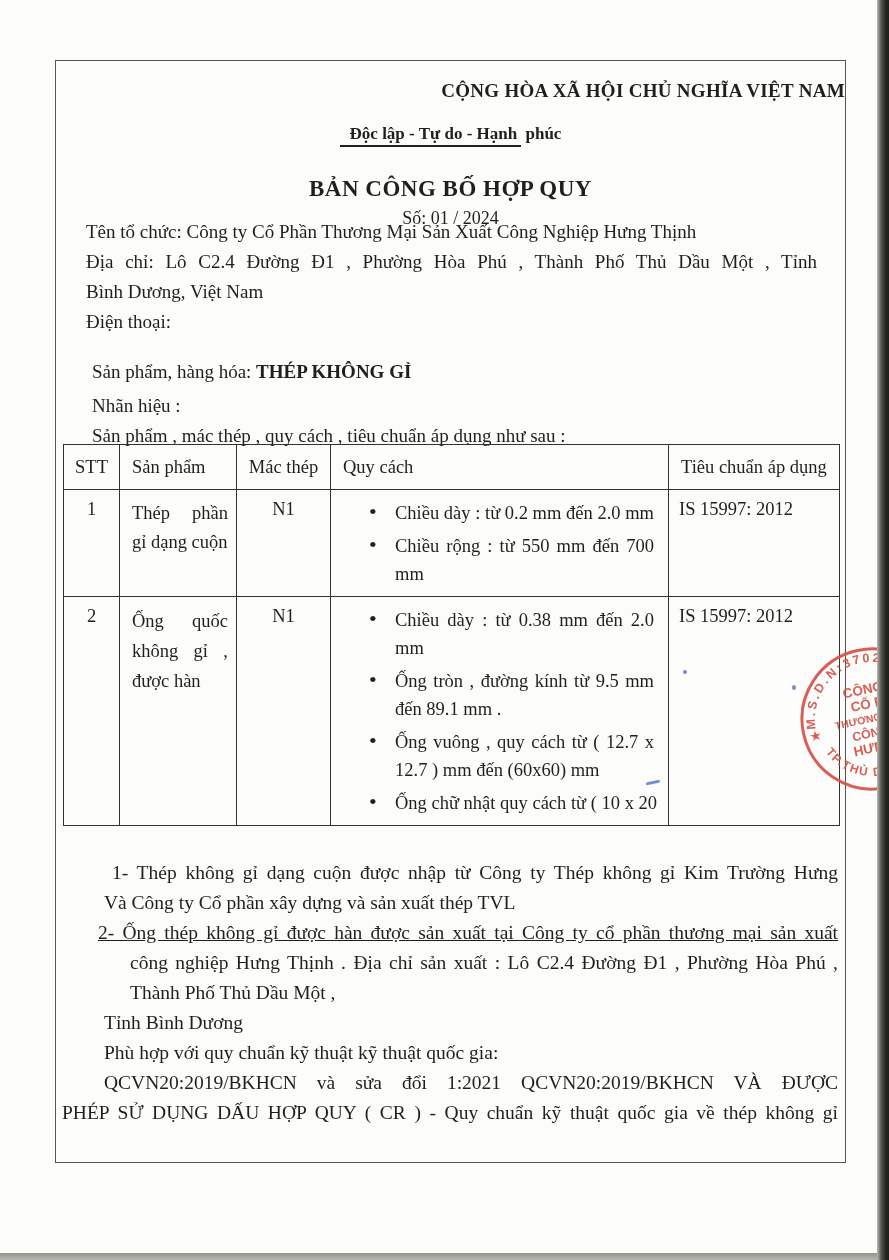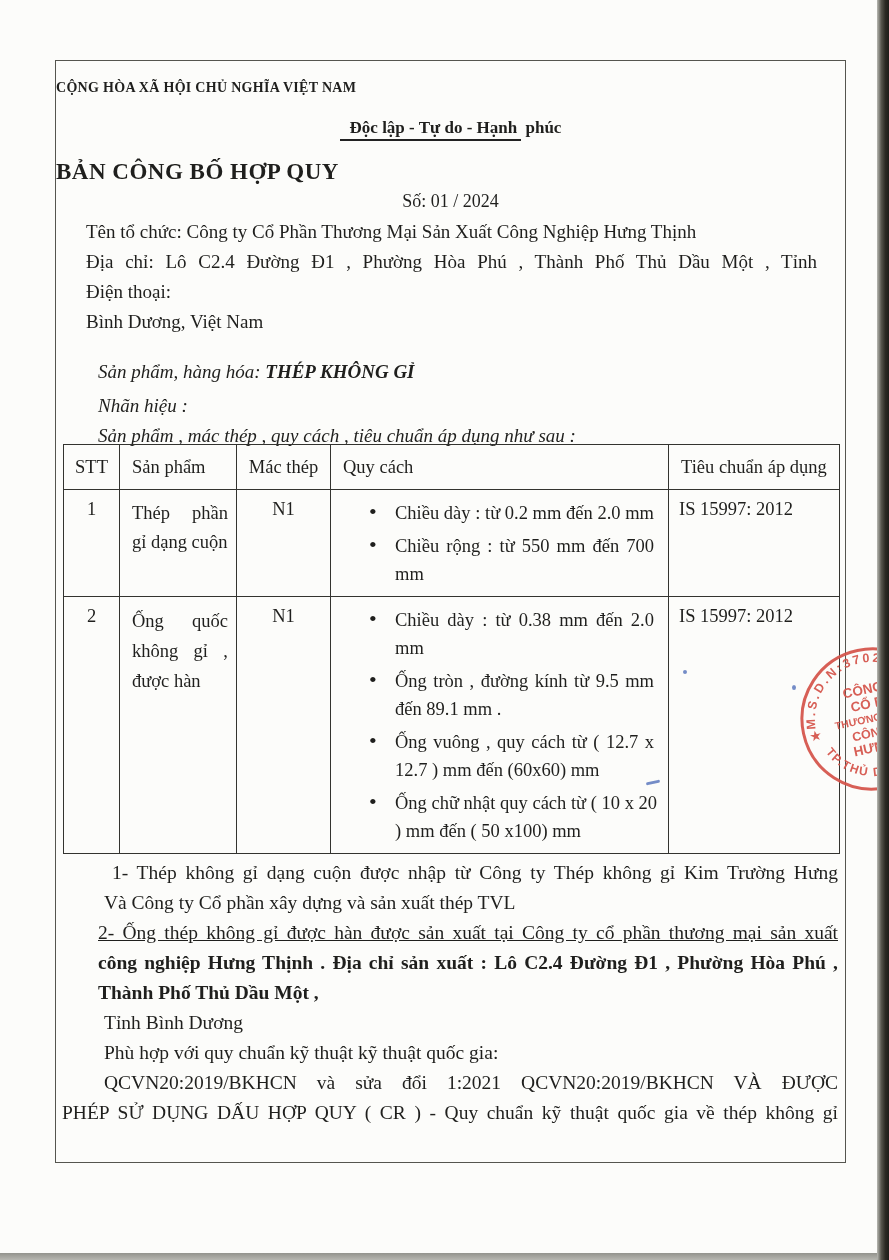--- a/index.html
+++ b/index.html
@@ -7,31 +7,31 @@
     width:889px;height:1260px;position:relative;overflow:hidden;
     background:#fcfcfa;
     font-family:"Liberation Serif", serif;
     color:#1f1f1d;
   }
   .frame{
     position:absolute;left:55px;top:60px;width:789px;height:1101px;
     border:1.5px solid #55554f;background:transparent;
   }
   
-  .nh1{margin-top:19px;text-align:left;font-weight:bold;font-size:14px;letter-spacing:.3px;}
+  .nh1{margin-top:19px;text-align:right;font-weight:bold;font-size:19px;letter-spacing:.3px;}
   .nh2{margin-top:22px;text-align:center;font-weight:bold;font-size:17px;}
   .nh2 .u{border-bottom:2px solid #222;padding:0 4px 2px 10px;}
-  .doc-title{margin-top:21px;font-weight:bold;font-size:23px;letter-spacing:.5px;}
+  .doc-title{margin-top:32px;text-align:center;font-weight:bold;font-size:23px;letter-spacing:.5px;}
   .doc-no{margin-top:6px;text-align:center;font-size:18px;}
   
   .ln{white-space:nowrap;}
   .j{text-align:justify;text-align-last:justify;-moz-text-align-last:justify;text-justify:inter-word;}
   
   .info{position:absolute;left:30px;right:28px;top:156px;font-size:19px;line-height:30px;}
-  .info .ind{margin-left:12px;font-style:italic;}
+  .info .ind{margin-left:6px;}
   .gap-top{margin-top:20px;}
   .gap-sm{margin-top:4px;}
   
   .tbl{position:absolute;left:7px;top:383px;width:775px;border:1.5px solid #33332f;font-size:18.5px;}
   .trow{display:flex;align-items:stretch;}
   .trow + .trow{border-top:1.5px solid #33332f;}
   .cell{border-right:1.5px solid #33332f;box-sizing:border-box;}
   .cell:last-child{border-right:none;}
   .c1{width:56px;text-align:center;}
   .c2{width:117px;padding:0 8px 0 12px;}
@@ -45,21 +45,21 @@
   .thead .c3{justify-content:center;}
   .tbody .cell{padding-top:9px;padding-bottom:8px;}
   .tbody .c2{line-height:29px;}
   .r2 .c2{line-height:30px;}
   .spec{position:relative;padding-left:64px;margin-bottom:5px;line-height:28px;}
   .spec:last-child{margin-bottom:0;}
   .spec::before{content:"•";position:absolute;left:38px;top:-1px;font-size:22px;}
   
   .notes{position:absolute;left:6px;top:797px;width:776px;font-size:19.5px;line-height:30px;}
   .ml0{margin-left:0;} .ml42{margin-left:42px;}
-  .ml50{margin-left:50px;} .ml56{margin-left:36px;text-decoration:underline;} .ml70{margin-left:36px;font-weight:bold;}
+  .ml50{margin-left:50px;} .ml56{margin-left:36px;text-decoration:underline;} .ml70{margin-left:68px;}
   
   .stamp{position:absolute;left:752px;top:599px;z-index:3;opacity:.93;}
   
   .edge-right{position:absolute;right:0;top:0;width:12px;height:1260px;z-index:5;
     background:linear-gradient(90deg,#b9b9b3 0%,#57574f 35%,#2a2a24 70%,#1e1e1a 100%);}
   .edge-bottom{position:absolute;left:0;bottom:0;width:889px;height:7px;z-index:4;
     background:linear-gradient(#93938d,#b7b7b1);}
   .speck{position:absolute;background:#4767b5;border-radius:50%;opacity:.75;z-index:2;}
   .sp1{left:792px;top:685px;width:4px;height:5px;}
   .sp2{left:683px;top:670px;width:4px;height:4px;}
@@ -72,22 +72,22 @@
 
   <div class="nh1">CỘNG HÒA XÃ HỘI CHỦ NGHĨA VIỆT NAM</div>
   <div class="nh2"><span class="u">Độc lập - Tự do - Hạnh</span> <span>phúc</span></div>
 
   <div class="doc-title">BẢN CÔNG BỐ HỢP QUY</div>
   <div class="doc-no">Số: 01 / 2024</div>
 
   <div class="info">
     <div class="ln">Tên tổ chức: Công ty Cổ Phần Thương Mại Sản Xuất Công Nghiệp Hưng Thịnh</div>
     <div class="ln j">Địa chỉ: Lô C2.4 Đường Đ1 , Phường Hòa Phú , Thành Phố Thủ Dầu Một , Tỉnh</div>
+    <div class="ln">Bình Dương, Việt Nam</div>
     <div class="ln">Điện thoại:</div>
-    <div class="ln">Bình Dương, Việt Nam</div>
     <div class="ln ind gap-top"><span>Sản phẩm, hàng hóa:</span> <b>THÉP KHÔNG GỈ</b></div>
     <div class="ln ind gap-sm">Nhãn hiệu :</div>
     <div class="ln ind">Sản phẩm , mác thép , quy cách , tiêu chuẩn áp dụng như sau :</div>
   </div>
 
   <div class="tbl">
     <div class="trow thead">
       <div class="cell c1">STT</div>
       <div class="cell c2">Sản phẩm</div>
       <div class="cell c3">Mác thép</div>
@@ -130,21 +130,20 @@
         <div class="spec">
           <div class="ln j">Ống tròn , đường kính từ 9.5 mm</div>
           <div class="ln">đến 89.1 mm .</div>
         </div>
         <div class="spec">
           <div class="ln j">Ống vuông , quy cách từ ( 12.7 x</div>
           <div class="ln">12.7 ) mm đến (60x60) mm</div>
         </div>
         <div class="spec">
           <div class="ln j">Ống chữ nhật quy cách từ ( 10 x 20</div>
-          <div class="ln">) mm đến ( 50 x100) mm</div>
         </div>
       </div>
       <div class="cell c5">IS 15997: 2012</div>
     </div>
   </div>
 
   <div class="notes">
     <div class="ln j ml50">1- Thép không gỉ dạng cuộn được nhập từ Công ty Thép không gỉ Kim Trường Hưng</div>
     <div class="ln ml42">Và Công ty Cổ phần xây dựng và sản xuất thép TVL</div>
     <div class="ln j ml56">2- Ống thép không gỉ được hàn được sản xuất tại Công ty cổ phần thương mại sản xuất</div>

